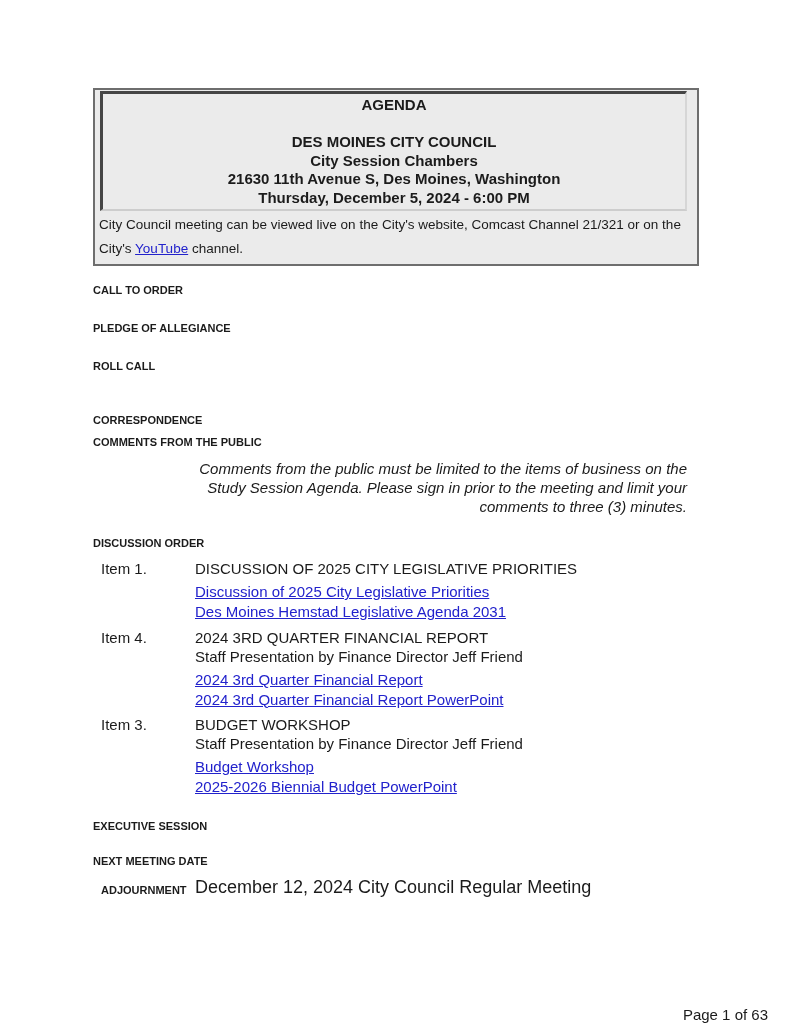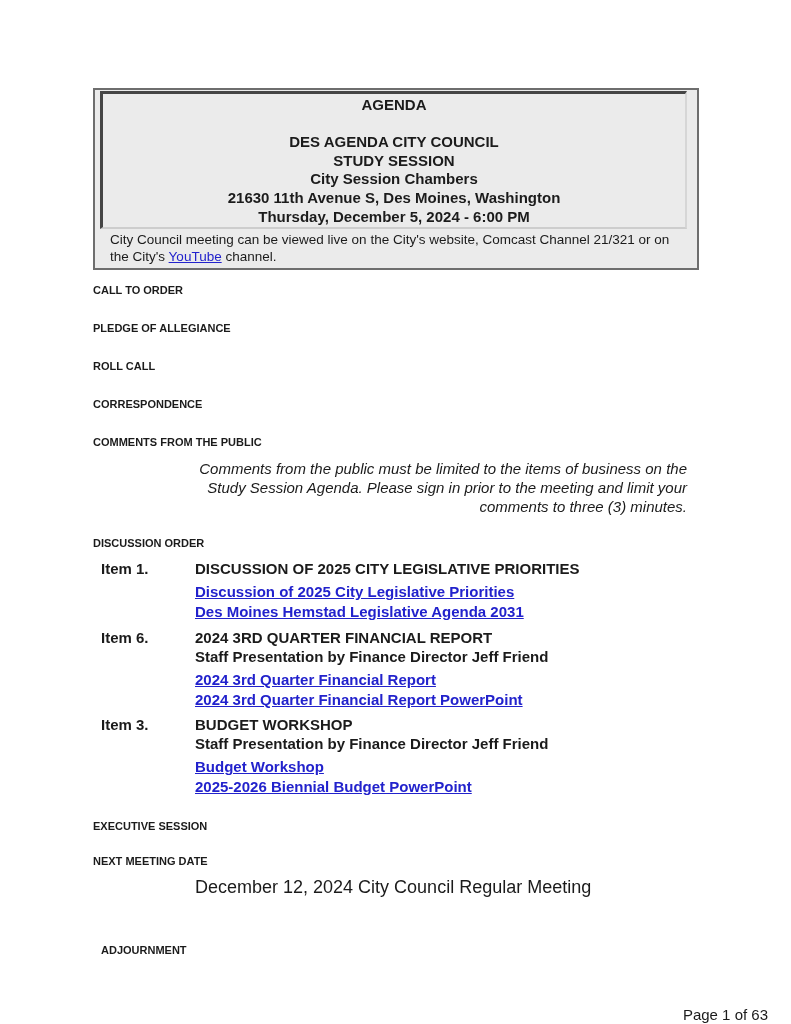--- a/index.html
+++ b/index.html
@@ -31,23 +31,23 @@
     border-top-width: 3px;
     border-left-width: 3px;
     padding: 2px 4px 1px 4px;
     text-align: center;
     font-weight: bold;
     font-size: 15px;
     line-height: 18.6px;
   }
   .header-inner .blank { height: 18.6px; }
   .viewing-note {
-    padding: 2px 6px 3px 15px;
+    padding: 2px 6px 3px 4px;
     font-size: 13.5px;
-    line-height: 17px;
+    line-height: 24px;
   }
   .viewing-note a { color: #2222cc; }
 
   
   .sec {
     position: absolute;
     left: 93px;
     font-weight: bold;
     font-size: 11px;
     line-height: 19px;
@@ -63,21 +63,21 @@
   }
   .plain-line {
     position: absolute;
     left: 195px;
     font-size: 18px;
     line-height: 19px;
     white-space: nowrap;
   }
 
   
-  .item { position: absolute; left: 101px; width: 640px; font-weight: bold; }
+  .item { position: absolute; left: 101px; width: 640px; }
   .item-label {
     position: absolute; left: 0; top: 0;
     font-size: 15px; line-height: 19px;
   }
   .item-body { margin-left: 94px; }
   .item-title, .item-staff {
     font-size: 15px; line-height: 19px;
   }
   .item-links { margin-top: 4px; }
   .doc-link {
@@ -99,52 +99,51 @@
 </style>
 </head>
 <body>
 
 <div class="page">
 
   <div class="header-box">
     <div class="header-inner">
       <div>AGENDA</div>
       <div class="blank"></div>
-      <div>DES AGENDA CITY COUNCIL</div>
-      <div>STUDY SESSION</div>
+      <div>DES MOINES CITY COUNCIL</div>
       <div>City Session Chambers</div>
       <div>21630 11th Avenue S, Des Moines, Washington</div>
       <div>Thursday, December 5, 2024 - 6:00 PM</div>
     </div>
     <div class="viewing-note"><span>City Council meeting can be viewed live on the City's website, Comcast Channel 21/321 or on the City's </span><a href="#">YouTube</a><span> channel.</span></div>
   </div>
 
   <div class="sec" style="top:252px">CALL TO ORDER</div>
   <div class="sec" style="top:290px">PLEDGE OF ALLEGIANCE</div>
   <div class="sec" style="top:328px">ROLL CALL</div>
-  <div class="sec" style="top:366px">CORRESPONDENCE</div>
+  <div class="sec" style="top:382px">CORRESPONDENCE</div>
   <div class="sec" style="top:404px">COMMENTS FROM THE PUBLIC</div>
 
   <div class="indent-note" style="top:430px">Comments from the public must be limited to the items of business on the Study Session Agenda. Please sign in prior to the meeting and limit your comments to three (3) minutes.</div>
 
   <div class="sec" style="top:505px">DISCUSSION ORDER</div>
 
   <div class="item" style="top:530px">
     <div class="item-label">Item 1.</div>
     <div class="item-body">
       <div class="item-title">DISCUSSION OF 2025 CITY LEGISLATIVE PRIORITIES</div>
       <div class="item-links">
         <a href="#" class="doc-link">Discussion of 2025 City Legislative Priorities</a>
         <a href="#" class="doc-link">Des Moines Hemstad Legislative Agenda 2031</a>
       </div>
     </div>
   </div>
 
   <div class="item" style="top:599px">
-    <div class="item-label">Item 6.</div>
+    <div class="item-label">Item 4.</div>
     <div class="item-body">
       <div class="item-title">2024 3RD QUARTER FINANCIAL REPORT</div>
       <div class="item-staff">Staff Presentation by Finance Director Jeff Friend</div>
       <div class="item-links">
         <a href="#" class="doc-link">2024 3rd Quarter Financial Report</a>
         <a href="#" class="doc-link">2024 3rd Quarter Financial Report PowerPoint</a>
       </div>
     </div>
   </div>
 
@@ -156,17 +155,17 @@
       <div class="item-links">
         <a href="#" class="doc-link">Budget Workshop</a>
         <a href="#" class="doc-link">2025-2026 Biennial Budget PowerPoint</a>
       </div>
     </div>
   </div>
 
   <div class="sec" style="top:788px">EXECUTIVE SESSION</div>
   <div class="sec" style="top:823px">NEXT MEETING DATE</div>
   <div class="plain-line" style="top:849px">December 12, 2024 City Council Regular Meeting</div>
-  <div class="sec" style="top:912px; left:101px">ADJOURNMENT</div>
+  <div class="sec" style="top:852px; left:101px">ADJOURNMENT</div>
 
   <div class="footer">Page 1 of 63</div>
 
 </div>
 
 </body></html>

